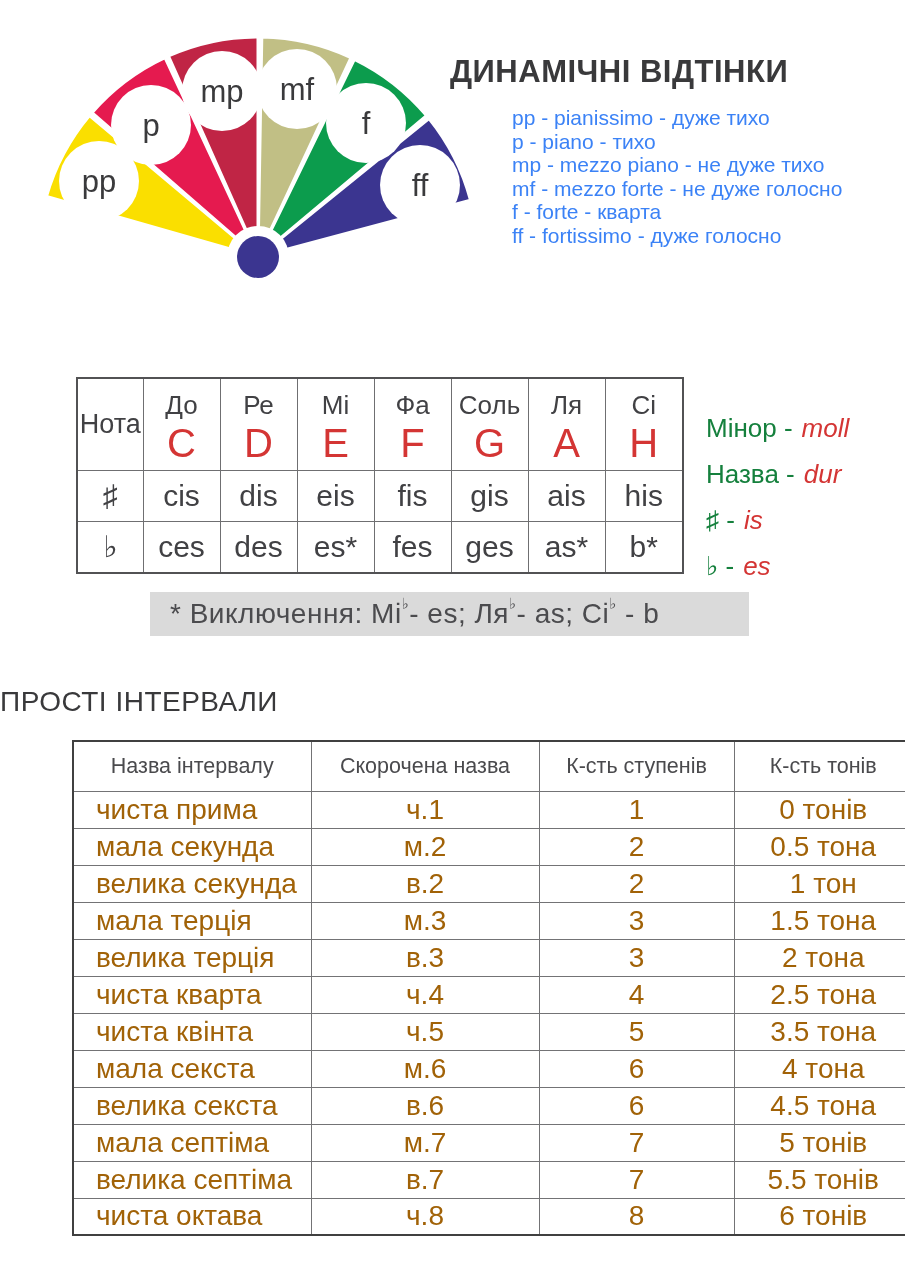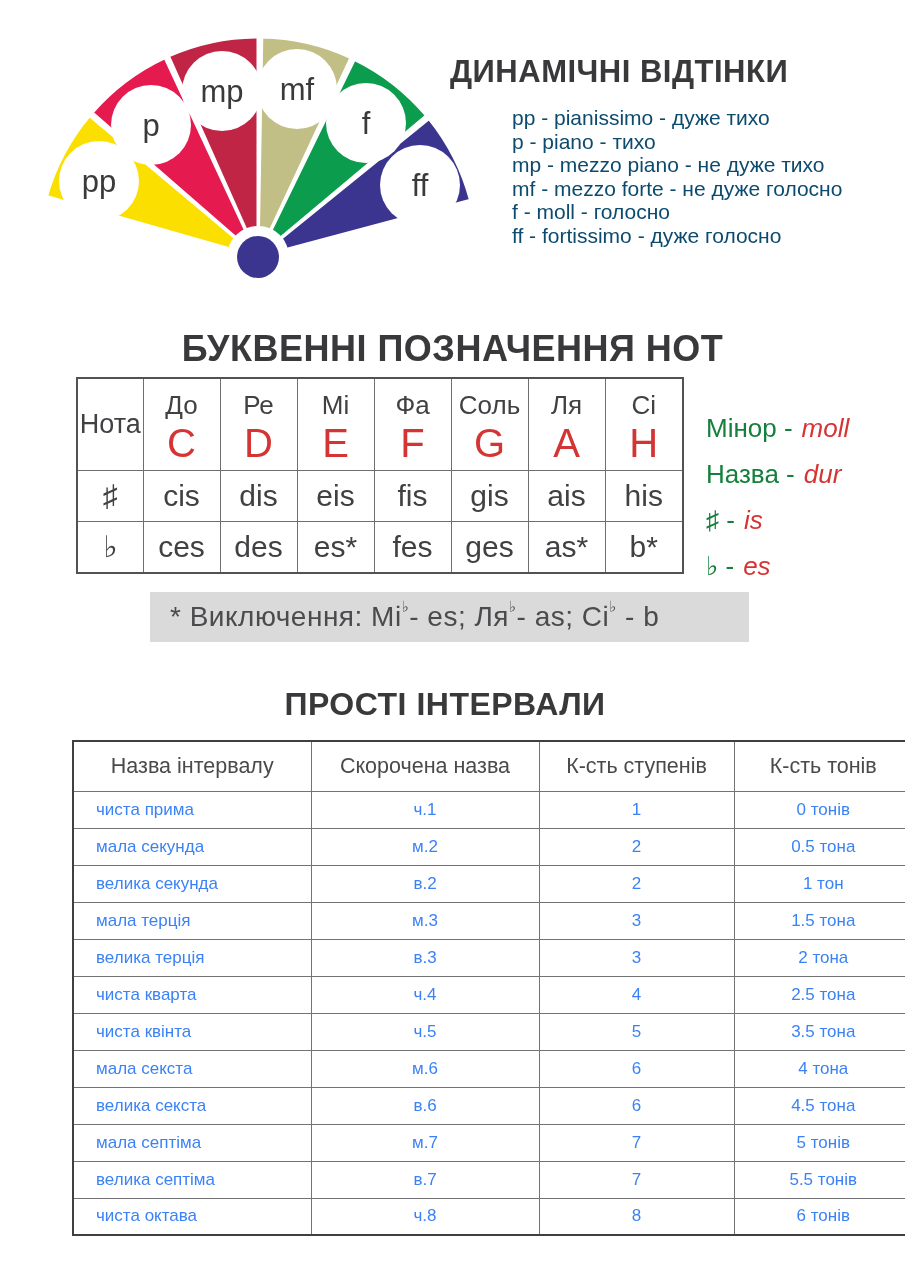--- a/index.html
+++ b/index.html
@@ -10,21 +10,21 @@
   }
   
   .fan-svg{position:absolute; left:15px; top:25px; width:470px; height:265px;}
   .fan-label-text{font-size:31px; fill:#3A3A3C; font-family:"Liberation Sans","DejaVu Sans",sans-serif;}
   .dyn-title{
     position:absolute; left:450px; top:54px; width:372px; text-align:left;
     font-size:31px; font-weight:bold; letter-spacing:0.5px; color:#39393B; white-space:nowrap;
   }
   .dyn-list{
     position:absolute; left:512px; top:106px; font-size:21px; line-height:23.5px;
-    color:#0c4a6e; white-space:nowrap;
+    color:#3b82f6; white-space:nowrap;
   }
   
   .notes-title{
     position:absolute; left:0; top:328px; width:905px; text-align:center;
     font-size:36px; font-weight:bold; letter-spacing:0.5px; color:#39393B;
   }
   .ntable{
     position:absolute; left:76px; top:377px; width:606px;
     border-collapse:collapse; table-layout:fixed;
     border:2px solid #525254;
@@ -38,40 +38,40 @@
   .ntable tr.nf{height:52px;}
   .nota-cell{font-size:27px;margin-top:32px;}
   .nname{font-size:26px; line-height:30px; margin-top:8px;}
   .nletter{font-size:40px; line-height:46px; color:#D43534;}
   .sym{font-size:34px; color:#4B4B4E;}
   .ns td, .nf td{font-size:30px;}
   .legend{position:absolute; left:700px; top:407px; line-height:43px; white-space:nowrap;}
   .lg-label{font-size:26px; color:#15803d; margin-right:9px;margin-left:6px;}
   .lg-value{font-size:26px; color:#D43534;font-style:italic;}
   .exception{
-    position:absolute; left:150px; top:592px; width:599px; height:50px;
+    position:absolute; left:150px; top:592px; width:599px; height:44px;
     background:#DADADA; box-sizing:border-box; padding-left:20px;
     display:flex; align-items:center; font-size:28px; color:#4B4B4E;
     letter-spacing:0.5px; white-space:pre;
   }
   .exception sup{font-size:15px; line-height:0; position:relative; top:-10px;}
   
   .int-title{
-    position:absolute; left:0; top:686px; width:890px; text-align:center;
-    font-size:32px; font-weight:bold; letter-spacing:0.5px; color:#39393B;
+    position:absolute; left:0; top:686px; width:890px; text-align:left;
+    font-size:28px; font-weight:normal; letter-spacing:0.5px; color:#39393B;
   }
   .itable{
     position:absolute; left:36px; top:740px; width:840px;
     border-collapse:collapse; table-layout:fixed;
     border:2px solid #404040;
     margin-left:36px;
   }
   .itable td{
     border:1.8px solid #737375; text-align:center; vertical-align:middle;
-    padding:0; font-size:17px; color:#3b82f6;
+    padding:0; font-size:28px; color:#a16207;
   }
   .itable tr{height:37px;}
   .itable tr.ihrow{height:50px;}
   .itable td.ih{font-size:21.5px; color:#4A4A4D;}
   .itable td.iname{text-align:left; padding-left:22px;}
 </style>
 </head>
 <body>
 
 <div class="page">
@@ -111,25 +111,24 @@
     <circle cx="405" cy="160" r="40" fill="#FFFFFF"></circle>
     <text x="405" y="171" text-anchor="middle" class="fan-label-text">ff</text>
   </svg>
 
   <div class="dyn-title">ДИНАМІЧНІ ВІДТІНКИ</div>
   <div class="dyn-list">
     <div>pp - pianissimo - дуже тихо</div>
     <div>p - piano - тихо</div>
     <div>mp - mezzo piano - не дуже тихо</div>
     <div>mf - mezzo forte - не дуже голосно</div>
-    <div>f - moll - голосно</div>
+    <div>f - forte - кварта</div>
     <div>ff - fortissimo - дуже голосно</div>
   </div>
 
-  <div class="notes-title">БУКВЕННІ ПОЗНАЧЕННЯ НОТ</div>
 
   <table class="ntable">
     <colgroup>
       <col style="width:66px">
         <col style="width:77px">
         <col style="width:77px">
         <col style="width:77px">
       <col style="width:77px">
         <col style="width:77px">
         <col style="width:77px">

